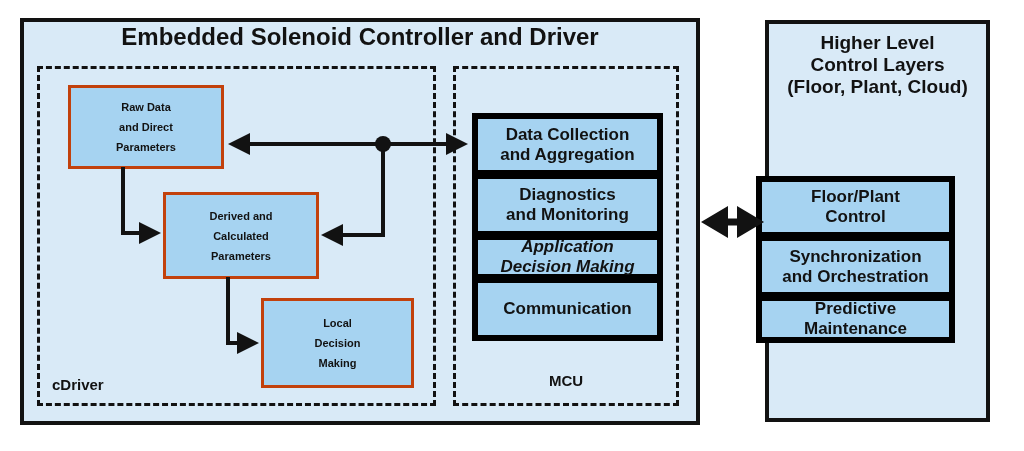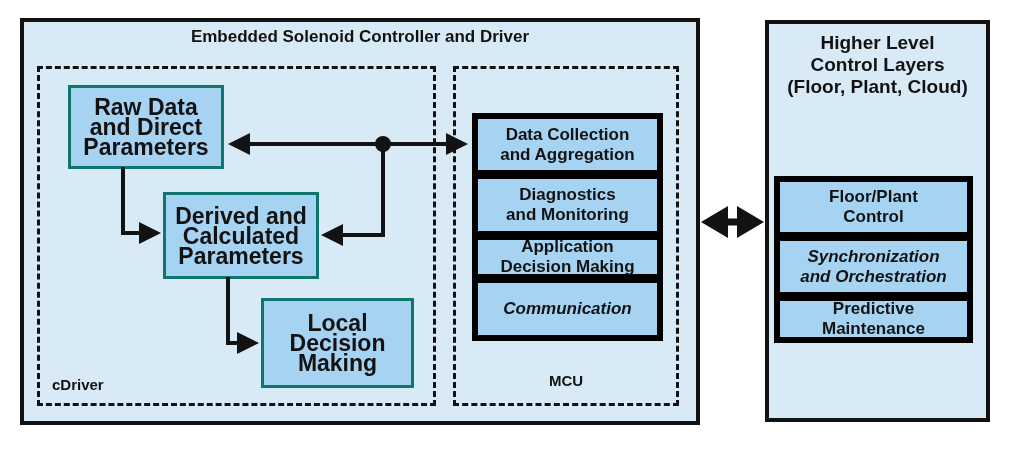--- a/index.html
+++ b/index.html
@@ -14,47 +14,47 @@
   .panel{
     position:absolute;
     background:#d9eaf7;
     border:4px solid #121212;
     box-sizing:border-box;
   }
   .panel-title{
     position:absolute;
     text-align:center;
     font-weight:700;
-    font-size:17px;
+    font-size:24px;
     line-height:22px;
     white-space:pre-line;
     color:#121212;
   }
   .dashed-group{
     position:absolute;
     border:3px dashed #121212;
     box-sizing:border-box;
   }
   .group-label{
     position:absolute;
     font-weight:700;
     font-size:15px;
     color:#121212;
   }
   .node{
     position:absolute;
     background:#a6d3f1;
-    border:3px solid #0f766e;
+    border:3px solid #c2410c;
     box-sizing:border-box;
     display:flex;
     align-items:center;
     justify-content:center;
     text-align:center;
     font-weight:700;
-    font-size:23px;
+    font-size:11px;
     line-height:20px;
     white-space:pre-line;
   }
   .stack{position:absolute;}
   .stack-item{
     background:#a6d3f1;
     border:6px solid #000000;
     box-sizing:border-box;
     display:flex;
     align-items:center;
@@ -97,34 +97,34 @@
 Parameters</div>
   <div class="node" style="left:261px;top:298px;width:153px;height:90px;">Local
 Decision
 Making</div>
 
   <div class="stack" style="left:472px;top:113px;width:191px;">
     <div class="stack-item" style="height:63px;">Data Collection
 and Aggregation</div>
     <div class="stack-item" style="height:64px;">Diagnostics
 and Monitoring</div>
-    <div class="stack-item" style="height:46px;">Application
+    <div class="stack-item" style="height:46px;font-style:italic;">Application
 Decision Making</div>
-    <div class="stack-item" style="height:64px;font-style:italic;">Communication</div>
+    <div class="stack-item" style="height:64px;">Communication</div>
   </div>
 
   <div class="panel" style="left:765px;top:20px;width:225px;height:402px;"></div>
   <div class="panel-title" style="left:761px;top:32px;width:233px;font-size:19px;line-height:22px;">Higher Level
 Control Layers
 (Floor, Plant, Cloud)</div>
 
-  <div class="stack" style="left:774px;top:176px;width:199px;">
+  <div class="stack" style="left:756px;top:176px;width:199px;">
     <div class="stack-item" style="height:62px;">Floor/Plant
 Control</div>
-    <div class="stack-item" style="height:63px;font-style:italic;">Synchronization
+    <div class="stack-item" style="height:63px;">Synchronization
 and Orchestration</div>
     <div class="stack-item" style="height:48px;">Predictive
 Maintenance</div>
   </div>
 
   <svg class="arrow-layer" viewBox="0 0 1024 451">
 
     <g>
       <line class="shaft" x1="246" y1="144" x2="450" y2="144"></line>
       <polygon class="head" points="228,144 250,133 250,155"></polygon>

